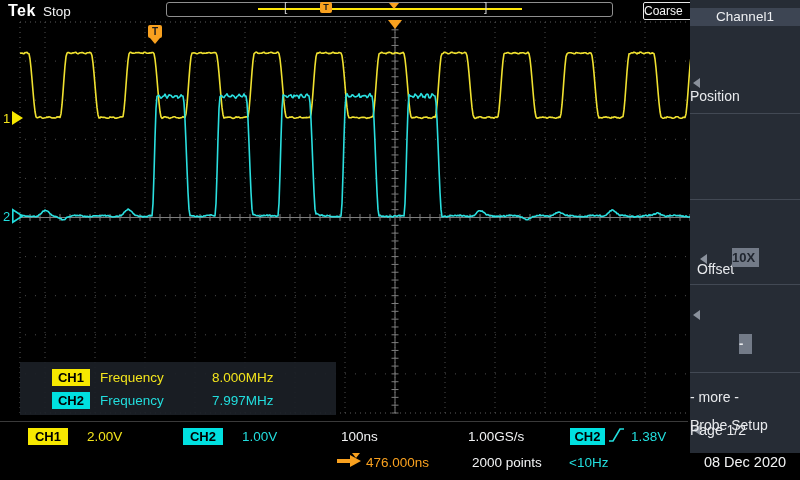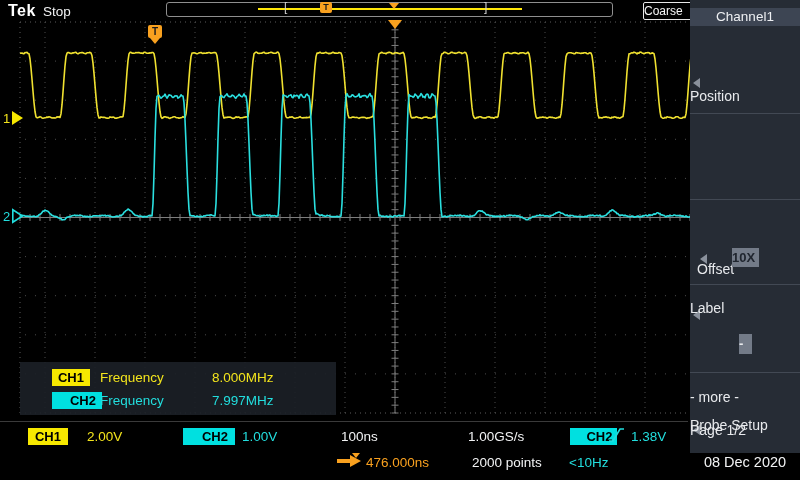--- a/index.html
+++ b/index.html
@@ -31,21 +31,21 @@
   .sb-div{left:0;width:110px;height:1px;background:#424954;}
   .sb-label{left:0;width:110px;text-align:left;color:#e8eaed;font-size:14px;}
   .sb-arrow{left:3px;width:0;height:0;border-top:5px solid transparent;
             border-bottom:5px solid transparent;border-right:7px solid #8a919c;}
   .sb-val{background:#737b88;text-align:left;font-weight:700;}
 
   
   .meas{left:20px;top:362px;width:316px;height:53px;background:rgba(28,32,39,0.9);}
   .badge{height:17px;font-size:13px;font-weight:700;color:#000;text-align:center;line-height:17px;}
   .b-yel{background:#f7e800;}
-  .b-cyn{background:#00e0e0;padding-left:12px;}
+  .b-cyn{background:#00e0e0;}
   .c-yel{color:#f3e41c;}
   .c-cyn{color:#22dede;}
   .c-org{color:#f9a11f;}
 
   
   .botline{left:0;top:421px;width:688px;height:1px;background:#3a3a3a;}
 </style>
 </head>
 <body>
 
@@ -259,21 +259,20 @@
 
     <div class="abs" style="left:0;top:200px;width:110px;height:84px;">
       <div class="abs sb-arrow" style="top:225px;"></div>
       <div class="abs sb-label" style="top:217px;">Probe Setup</div>
       <div class="abs sb-val" style="left:42px;top:48px;width:27px;height:19px;font-size:13px;line-height:19px;color:#20262f;">10X</div>
     </div>
     <div class="abs sb-div" style="top:284px;"></div>
 
     <div class="abs" style="left:0;top:285px;width:110px;height:87px;">
       <div class="abs sb-arrow" style="top:25px;"></div>
-      <div class="abs sb-label" style="top:15px;">Label</div>
       <div class="abs sb-val" style="left:49px;top:49px;width:13px;height:20px;font-size:13px;line-height:20px;color:#e9ebee;">-</div>
     </div>
     <div class="abs sb-div" style="top:372px;"></div>
 
     <div class="abs" style="left:0;top:373px;width:110px;height:80px;">
       <div class="abs sb-label" style="top:16px;">- more -</div>
       <div class="abs sb-label" style="top:49px;">Page 1/2</div>
     </div>
   </div>
 

